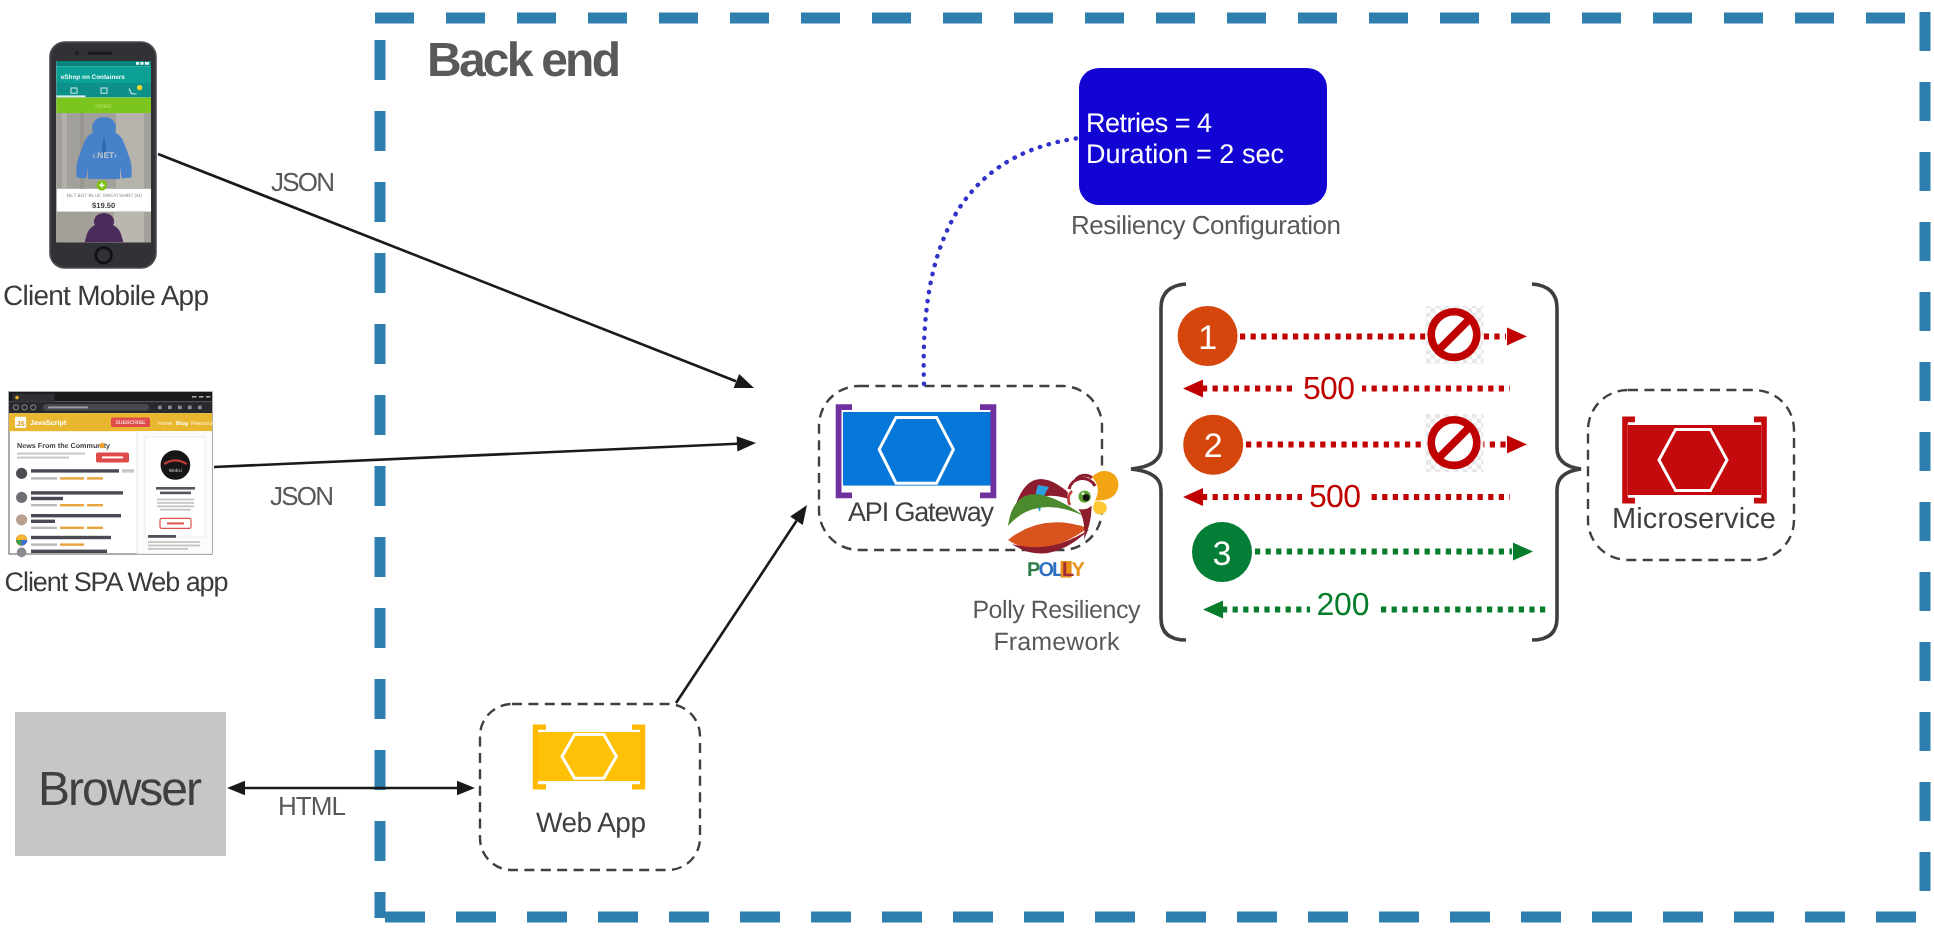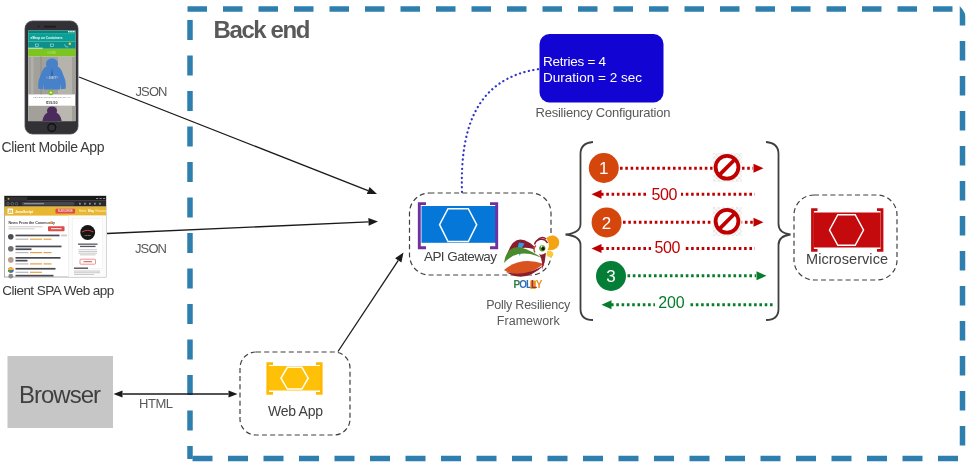--- a/index.html
+++ b/index.html
@@ -1,16 +1,16 @@
 <!DOCTYPE html>
 <html><head>
 <meta charset="utf-8">
 <style>
   html,body{margin:0;padding:0;background:#fff;}
-  #c{position:relative;width:967px;height:467px;overflow:hidden;font-family:"Liberation Sans",sans-serif;border-radius:23px;}
+  #c{position:relative;width:967px;height:467px;overflow:hidden;font-family:"Liberation Sans",sans-serif;}
   svg{position:absolute;left:0;top:0;}
   text{font-family:"Liberation Sans",sans-serif;}
 </style>
 </head>
 <body>
 <div id="c">
 <svg width="967" height="467" viewBox="0 0 967 467">
 <defs>
 <pattern id="chk" width="4.6" height="4.6" patternUnits="userSpaceOnUse">
   <rect width="4.6" height="4.6" fill="#ffffff"></rect>

